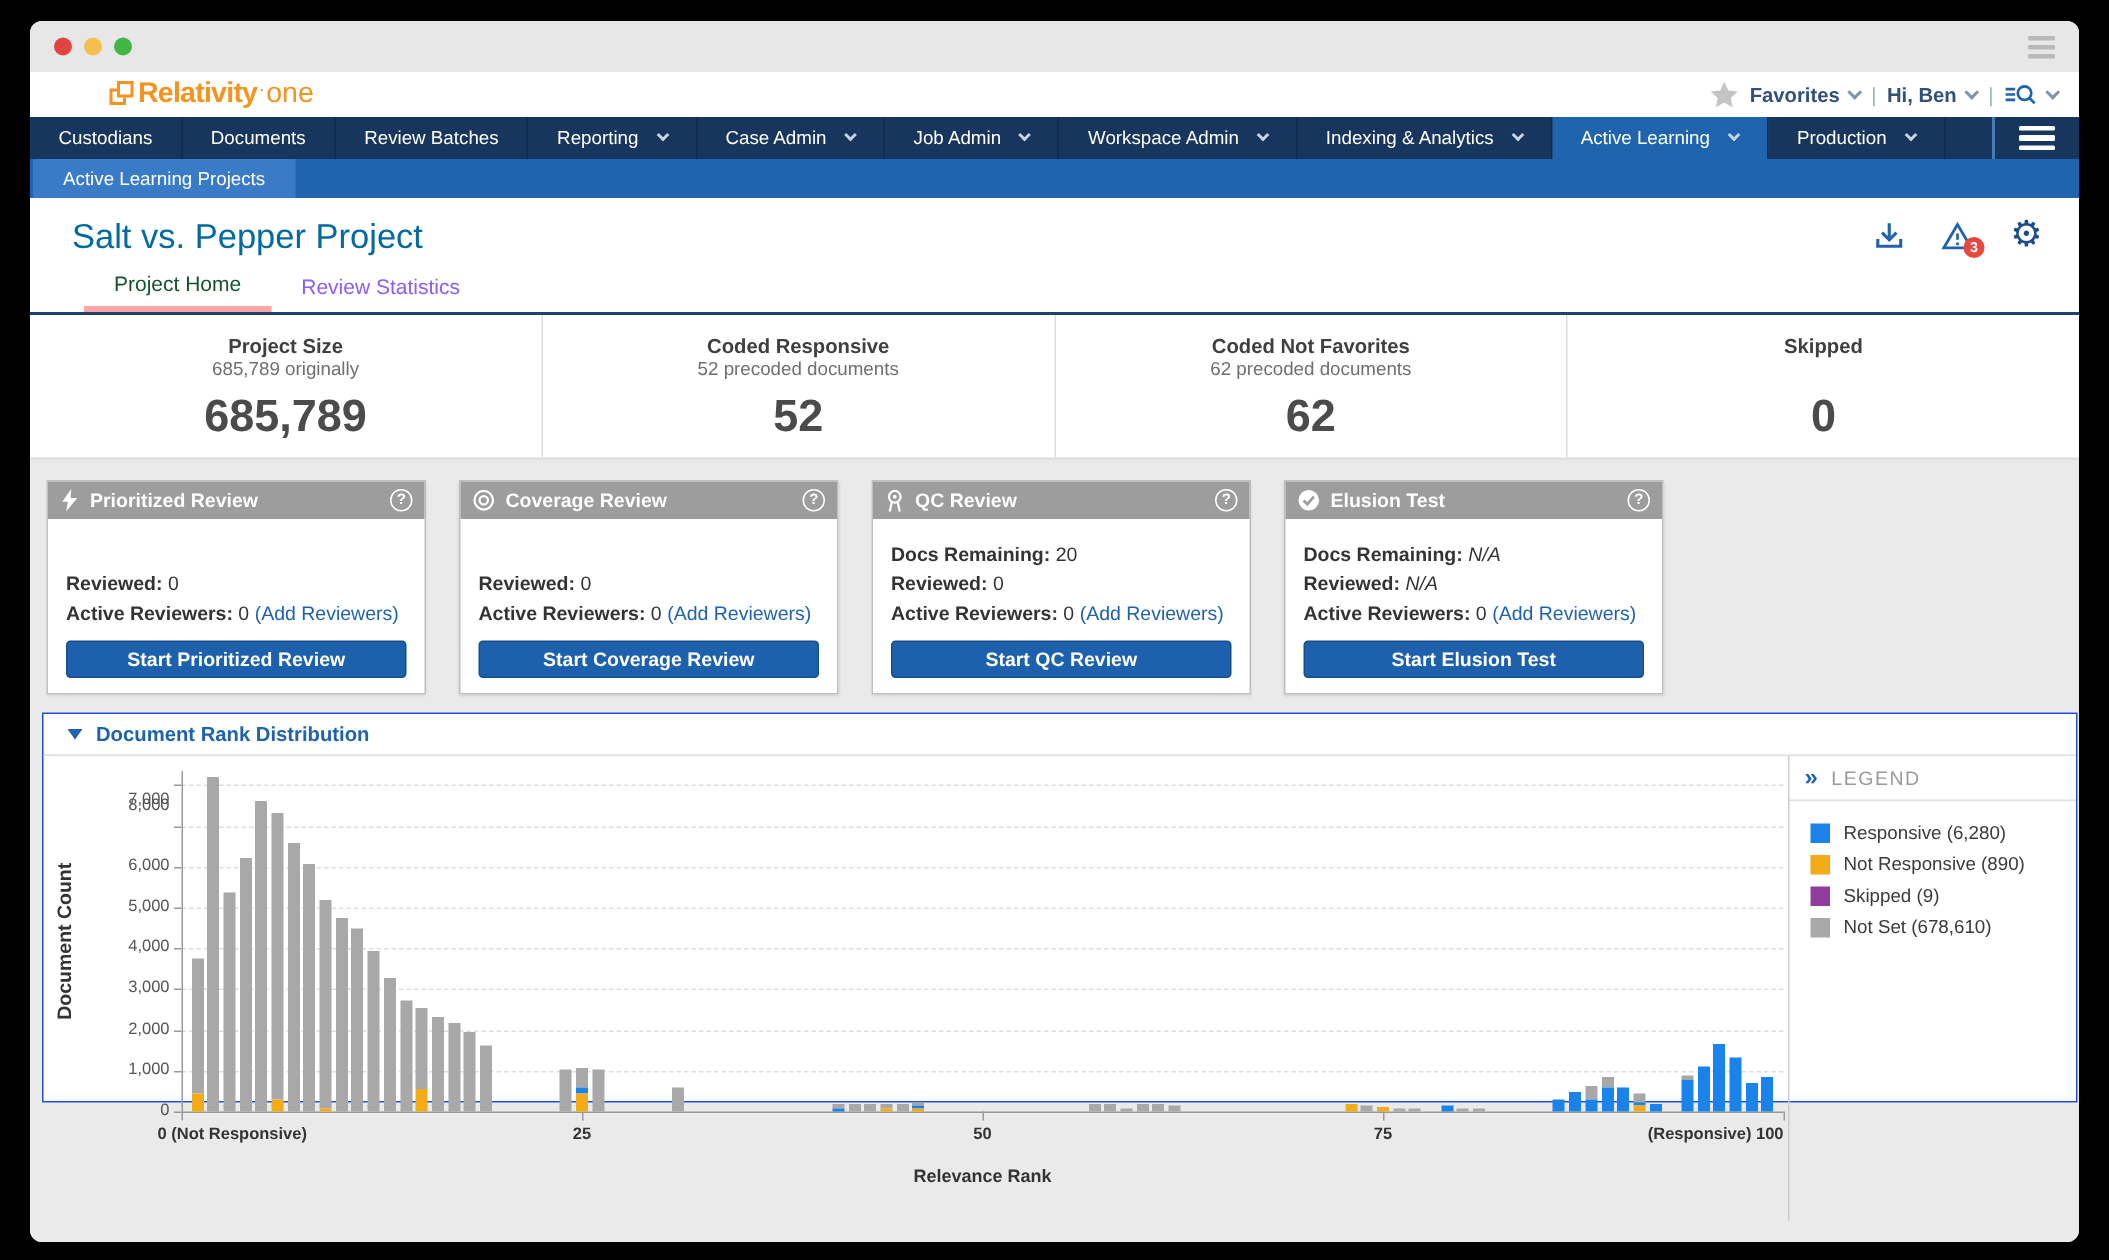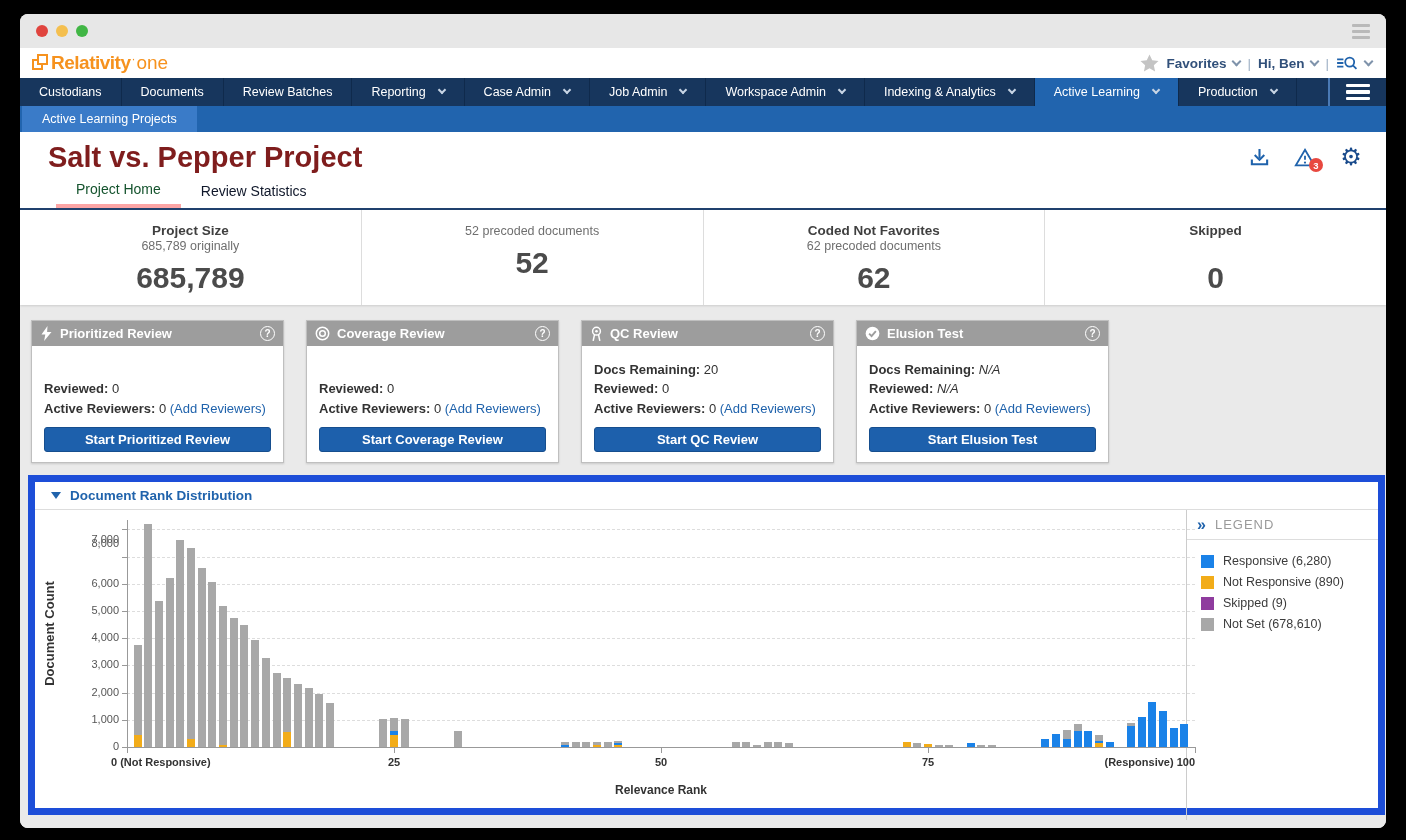--- a/index.html
+++ b/index.html
@@ -11,21 +11,21 @@
   
   .titlebar { height: 34px; background: #e7e7e7; display: flex; align-items: center; padding: 0 16px; }
   .lights { display: flex; gap: 8px; }
   .light { width: 12px; height: 12px; border-radius: 50%; }
   .light.red { background: #e0443e; } .light.yellow { background: #f4bf4f; } .light.green { background: #41b645; }
   .tb-menu { margin-left: auto; display: flex; flex-direction: column; gap: 3px; }
   .tb-menu span { width: 18px; height: 3px; background: #b9b9b9; border-radius: 1px; }
 
   
   .logobar { height: 30px; background: #fff; display: flex; align-items: center; padding: 0 14px 0 12px; }
-  .logo { display: flex; align-items: flex-end; color: #F6921E; }
+  .logo { display: flex; align-items: flex-end; color: #F6921E; margin-left: 41px; }
   .logo-glyph { position: relative; width: 17px; height: 17px; margin-right: 2px; margin-bottom: 1px; }
   .logo-glyph i { position: absolute; border: 2.5px solid #F6921E; background: #fff; }
   .logo-glyph .sq1 { left: 0; top: 5px; width: 11px; height: 11px; }
   .logo-glyph .sq2 { left: 5px; top: 0; width: 11px; height: 11px; }
   .logo-main { font-size: 19px; font-weight: bold; letter-spacing: -0.5px; line-height: 18px; }
   .logo-dot { font-size: 12px; line-height: 10px; align-self: flex-start; margin: 0 1px; }
   .logo-one { font-size: 19px; font-weight: normal; line-height: 18px; }
   .acct { margin-left: auto; display: flex; align-items: center; gap: 7px; font-size: 13.5px; font-weight: bold; color: #31507a; }
   .acct .sep { color: #9db0c4; font-weight: normal; }
   .caret { width: 7px; height: 7px; border-right: 2px solid #7f93ab; border-bottom: 2px solid #7f93ab;
@@ -43,28 +43,28 @@
 
   
   .subnav { height: 26px; background: #2164AE; display: flex; align-items: stretch; padding-left: 2px; }
   .subnav-item { display: flex; align-items: center; padding: 0 20px; color: #fff; font-size: 12.5px; }
   .subnav-item.active { background: #3A7BC8; }
 
   
   .content { height: 696px; background: #EAEAEA; position: relative; }
   .pagehead { background: #fff; }
   .title-row { display: flex; align-items: center; padding: 8px 24px 0 28px; height: 42px; }
-  .page-title { font-size: 29px; font-weight: bold; color: #7f1d1d; }
+  .page-title { font-size: 23px; font-weight: normal; color: #0369a1; }
   .title-icons { margin-left: auto; display: flex; align-items: center; gap: 24px; }
   .ticon { position: relative; width: 22px; height: 22px; display: flex; align-items: center; justify-content: center; cursor: pointer; }
   .badge { position: absolute; right: -7px; bottom: -4px; width: 14px; height: 14px; background: #E8483F;
            border-radius: 50%; color: #fff; font-size: 9.5px; font-weight: bold; display: flex; align-items: center; justify-content: center; }
   .gear-glyph { font-size: 24px; color: #1A4B8C; line-height: 20px; }
   .tabs-row { display: flex; padding-left: 36px; height: 34px; align-items: stretch; }
-  .ptab { display: flex; align-items: center; padding: 0 20px; font-size: 14px; color: #0f172a; cursor: pointer; }
+  .ptab { display: flex; align-items: center; padding: 0 20px; font-size: 14px; color: #8b5cf6; cursor: pointer; }
   .ptab.active { color: #14532d; font-weight: normal; border-bottom: 4px solid #fca5a5; }
   .navy-line { height: 2px; background: #20416E; }
 
   
   .stats { background: #fff; height: 95px; display: flex; box-shadow: 0 1px 2px rgba(0,0,0,.12); }
   .stat { flex: 1; text-align: center; padding-top: 13px; border-right: 1px solid #ddd; }
   .stat:last-child { border-right: none; }
   .stat-label { font-size: 13.5px; font-weight: bold; color: #3F3F3F; }
   .stat-sub { font-size: 12.5px; color: #6F6F6F; height: 16px; margin-top: 1px; }
   .stat-value { font-size: 30px; font-weight: bold; color: #4B4B4B; margin-top: 6px; }
@@ -81,21 +81,21 @@
   .card-body { flex: 1; display: flex; flex-direction: column; justify-content: flex-end;
                padding: 0 12px 7px 12px; font-size: 13px; color: #333; }
   .crow { line-height: 19.5px; white-space: nowrap; }
   .crow .lbl { font-weight: bold; }
   .crow .ital { font-style: italic; }
   .crow .link { color: #2063AC; cursor: pointer; }
   .card-btn { margin: 2px 12px 10px 12px; height: 25px; background: #1D60AC; border: 1px solid #164e8e; border-radius: 3px;
               color: #fff; font-size: 13px; font-weight: bold; font-family: "Liberation Sans", sans-serif; cursor: pointer; }
 
   
-  .panel { margin: 12px 0 0 8px; width: 1357px; height: 340px; background: #fff; border: 7px solid #1d4ed8; }
+  .panel { margin: 12px 0 0 8px; width: 1357px; height: 260px; background: #fff; border: 1px solid #1d4ed8; }
   .panel-head { height: 28px; display: flex; align-items: center; padding-left: 16px; border-bottom: 1px solid #ddd; }
   .tri-down { width: 0; height: 0; border-left: 5px solid transparent; border-right: 5px solid transparent;
               border-top: 7px solid #2063AC; }
   .panel-title { color: #2063AC; font-size: 13.5px; font-weight: bold; margin-left: 9px; }
   .panel-body { display: flex; height: 310px; }
   .chart-region { flex: 1; position: relative; }
   .legend { width: 192px; border-left: 1px solid #ccc; }
   .legend-head { height: 30px; display: flex; align-items: center; padding-left: 10px; border-bottom: 1px solid #ddd; }
   .legend-head .chev { color: #2063AC; font-size: 16px; font-weight: bold; line-height: 14px; }
   .legend-title { color: #9A9A9A; font-size: 13px; letter-spacing: 1px; margin-left: 9px; }
@@ -251,20 +251,21 @@
         <div class="navy-line"></div>
       </div>
 
       <div class="stats">
         <div class="stat">
           <div class="stat-label">Project Size</div>
           <div class="stat-sub">685,789 originally</div>
           <div class="stat-value">685,789</div>
         </div>
         <div class="stat">
+          <div class="stat-label">Coded Responsive</div>
           <div class="stat-sub">52 precoded documents</div>
           <div class="stat-value">52</div>
         </div>
         <div class="stat">
           <div class="stat-label">Coded Not Favorites</div>
           <div class="stat-sub">62 precoded documents</div>
           <div class="stat-value">62</div>
         </div>
         <div class="stat">
           <div class="stat-label">Skipped</div>

